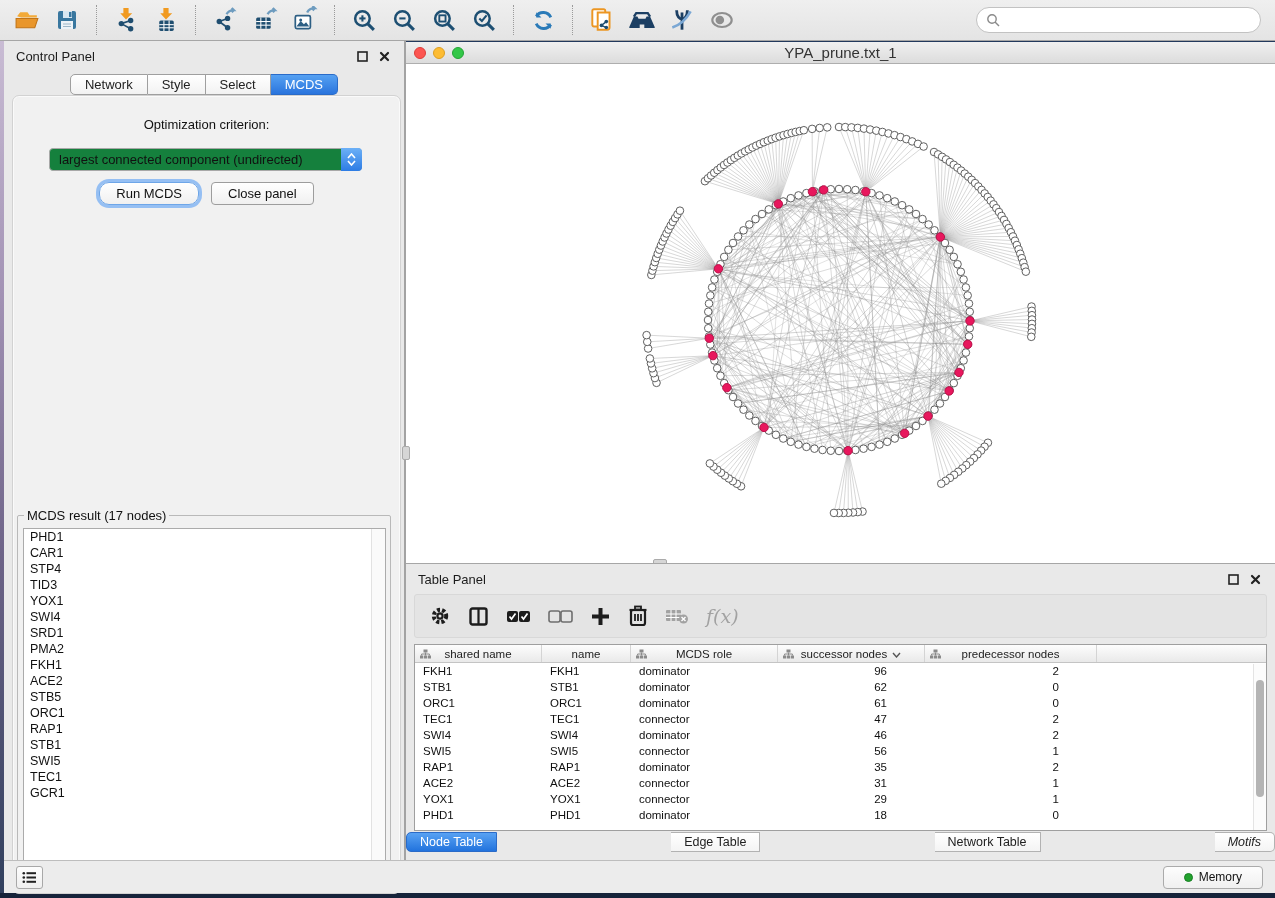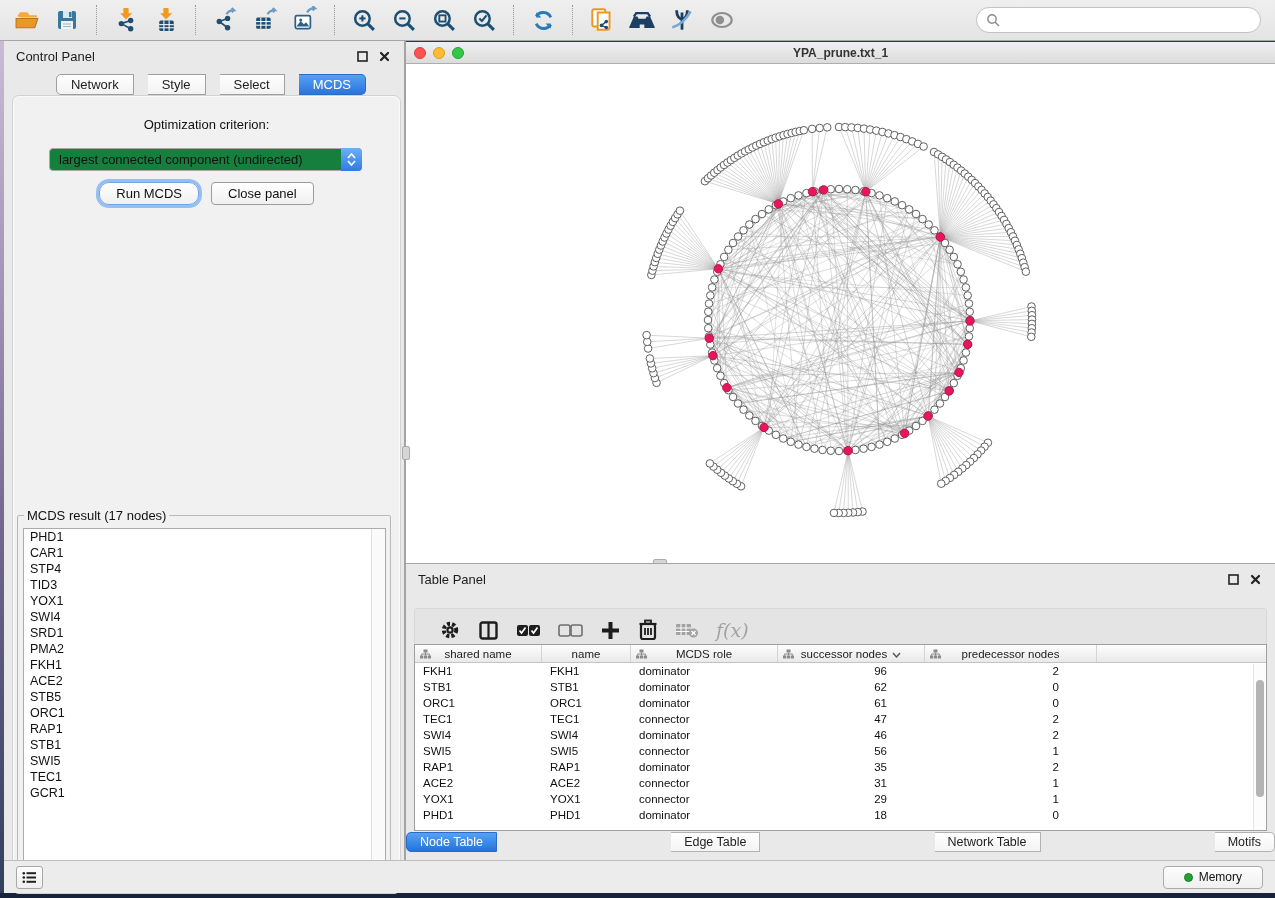--- a/index.html
+++ b/index.html
@@ -25,21 +25,21 @@
   #search-box input { border:none; outline:none; flex:1; font-size:12px; background:transparent; }
 
   
   #control-panel { position:absolute; left:4px; top:41px; width:402px; height:819px;
     background:#e9e9e9; border-right:2px solid #a3a3a3; }
   .panel-titlebar { height:30px; display:flex; align-items:center; padding:0 12px; font-size:13px; color:#1c1c1c; }
   .panel-titlebar .title { flex:1; }
   .mini-btn { width:16px; height:16px; display:flex; align-items:center; justify-content:center; margin-left:6px; }
   .cp-tabs { position:absolute; left:0; top:33px; width:100%; display:flex; justify-content:center; }
   .cp-tab { height:21px; padding:0 14px; font-size:13px; display:flex; align-items:center;
-    background:linear-gradient(180deg,#ffffff,#f2f2f2); border:1px solid #9f9f9f; border-left:none; color:#222;margin-left:14px; }
+    background:linear-gradient(180deg,#ffffff,#f2f2f2); border:1px solid #9f9f9f; border-left:none; color:#222; }
   .cp-tab:first-child { border-left:1px solid #9f9f9f; border-radius:5px 0 0 5px; }
   .cp-tab:last-child { border-radius:0 5px 5px 0; }
   .cp-tab.active { background:linear-gradient(180deg,#55a1f2,#2a74dd); color:#fff; border-color:#2a6bc8; }
   .cp-content { position:absolute; left:8px; top:54px; width:389px; height:799px;
     background:#f1f1f1; border:1px solid #d2d2d2; border-radius:7px; box-shadow:inset 0 0 0 1px #fafafa; }
   .opt-label { text-align:center; margin-top:21px; font-size:13px; color:#111; }
   .combo { position:absolute; left:36px; top:52px; width:313px; height:23px; background:#15803d;
     border:1px solid #a8a8a8; border-radius:4px; display:flex; align-items:center; }
   .combo .val { flex:1; font-size:13px; padding-left:9px; color:#111; white-space:nowrap; }
   .combo .spin { width:21px; height:23px; margin:-1px -1px -1px 0; border-radius:0 4px 4px 0;
@@ -59,48 +59,48 @@
 
   
   #network-panel { position:absolute; left:406px; top:42px; width:869px; height:521px; background:#fff; }
   .net-titlebar { height:22px; background:linear-gradient(180deg,#f0f0f0,#dcdcdc);
     border-bottom:1px solid #aeaeae; display:flex; align-items:center; padding:0 8px; position:relative; }
   .traffic { display:flex; gap:7px; }
   .light { width:12px; height:12px; border-radius:50%; }
   .light.red { background:#fc5551; border:1px solid #dd3e39; }
   .light.yellow { background:#fdbc33; border:1px solid #dd9f22; }
   .light.green { background:#33c748; border:1px solid #24a436; }
-  .net-title { position:absolute; left:0; right:0; text-align:center; font-size:12px; font-weight:bold; color:#333; }
+  .net-title { position:absolute; left:0; right:0; text-align:center; font-size:15px; font-weight:normal; color:#333; }
   #graph-canvas { position:absolute; left:0; top:22px; width:869px; height:499px; background:#fff; }
   .grip { position:absolute; background:#d6d6d6; border:1px solid #ababab; border-radius:2px; }
   #grip-left { left:-4px; top:404px; width:8px; height:14px; }
   #grip-bottom { left:247px; bottom:-4px; width:14px; height:8px; }
 
   
   #table-panel { position:absolute; left:406px; top:563px; width:869px; height:297px; background:#e9e9e9; border-top:1px solid #a6a6a6; }
   .tp-toolbar { position:absolute; left:8px; top:30px; width:853px; height:44px; background:#e4e4e4;
-    border:1px solid #d8d8d8; border-radius:3px; display:flex; align-items:center; gap:17px; padding:0 24px;margin-top:14px; }
+    border:1px solid #d8d8d8; border-radius:3px; display:flex; align-items:center; gap:17px; padding:0 14px; }
   .tp-icon { display:flex; align-items:center; justify-content:center; }
   .fx { font-family:"DejaVu Serif","Liberation Serif",serif; font-style:italic; font-size:19px; color:#a2a2a2; }
   .tbl-box { position:absolute; left:8px; top:80px; width:853px; height:187px; background:#fff; border:1px solid #9f9f9f; overflow:hidden; }
   .tbl-header { display:grid; grid-template-columns:127px 89px 147px 147px 172px 1fr; height:18px;
     background:linear-gradient(180deg,#fdfdfd,#e9e9e9); border-bottom:1px solid #c4c4c4; }
   .th { display:flex; align-items:center; justify-content:center; gap:5px; font-size:11.5px; color:#222;
     border-right:1px solid #d4d4d4; position:relative; }
   .th:last-child { border-right:none; }
   .tbl-row { display:grid; grid-template-columns:127px 89px 147px 147px 172px 1fr; height:16px; }
   .td { font-size:11.5px; color:#111; display:flex; align-items:center; padding:0 8px; }
   .td.num { justify-content:flex-end; padding-right:38px; }
   .tbl-scroll { position:absolute; right:0; top:19px; width:13px; height:168px; background:#fcfcfc; border-left:1px solid #e4e4e4; }
   .tbl-thumb { position:absolute; right:2px; top:16px; width:8px; height:117px; background:#b4b4b4; border-radius:4px; }
   .tp-tabs { position:absolute; left:0; bottom:8px; width:100%; display:flex; justify-content:space-between; }
   .tp-tab { height:20px; padding:0 13px; font-size:12.5px; display:flex; align-items:center;
     background:linear-gradient(180deg,#ffffff,#f4f4f4); border:1px solid #b2b2b2; border-left:none; color:#222; }
   .tp-tab:first-child { border-left:1px solid #b2b2b2; border-radius:5px 0 0 5px; }
-  .tp-tab:last-child { border-radius:0 5px 5px 0; }
+  .tp-tab:last-child { border-radius:0 5px 5px 0;font-style:italic; }
   .tp-tab.active { background:linear-gradient(180deg,#58a2f3,#2273dd); color:#fff; border-color:#2a6bc8; }
 
   
   #status-bar { position:absolute; left:4px; top:860px; width:1271px; height:33px;
     background:#ececec; border-top:1px solid #bdbdbd; display:flex; align-items:center; padding:0 12px; }
   #list-btn { width:27px; height:23px; background:linear-gradient(180deg,#fdfdfd,#efefef);
     border:1px solid #a8a8a8; border-radius:3px; display:flex; align-items:center; justify-content:center; }
   #memory-btn { margin-left:auto; height:23px; padding:0 20px; background:linear-gradient(180deg,#fdfdfd,#f0f0f0);
     border:1px solid #ababab; border-radius:4px; display:flex; align-items:center; gap:6px; font-size:12px; color:#111; }
   .green-dot { width:9px; height:9px; border-radius:50%; background:#22a22e; border:1px solid #188024; }

